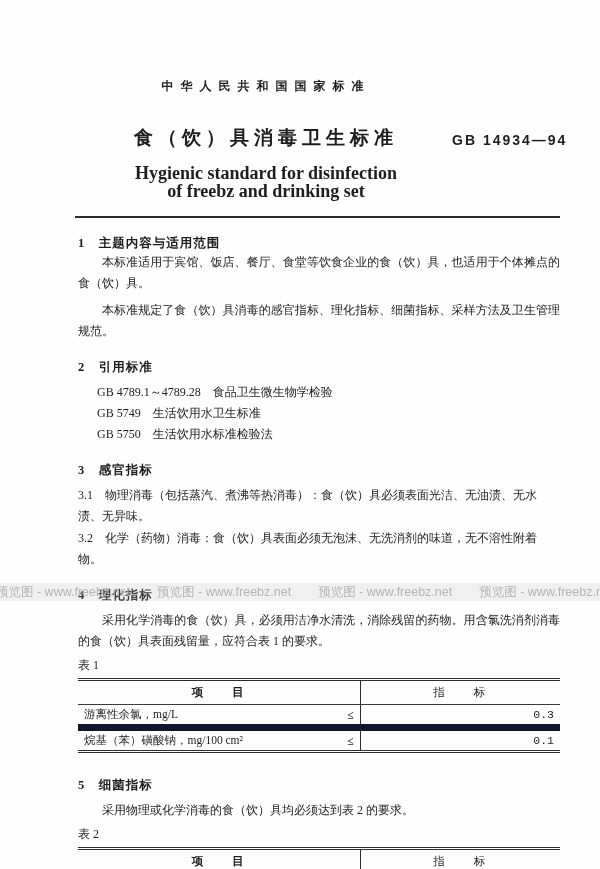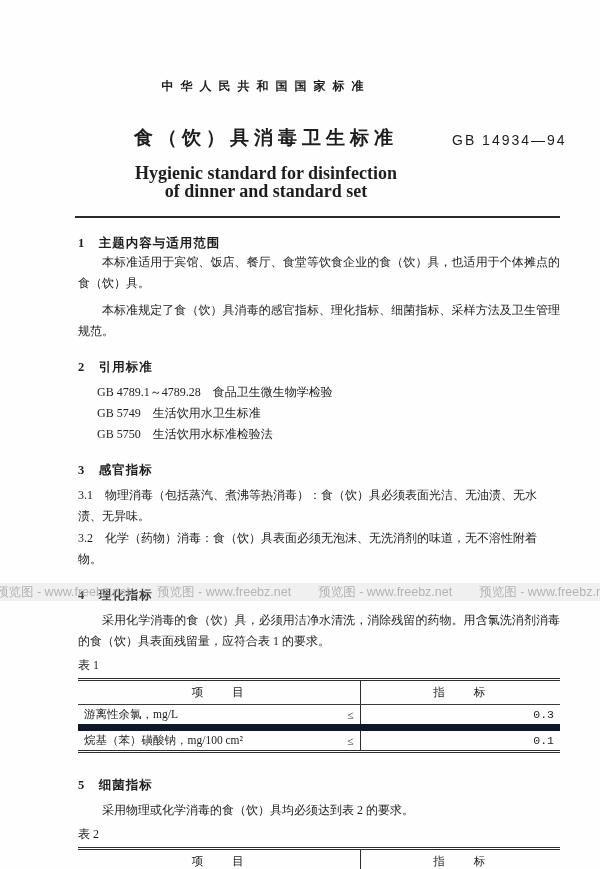--- a/index.html
+++ b/index.html
@@ -14,21 +14,21 @@
   .natl-std {
     font-family:"Liberation Sans", sans-serif; font-weight:bold;
     font-size:12px; letter-spacing:7px; white-space:nowrap;
   }
   .title-zh {
     margin-top:30px; font-family:Liberation Mono, monospace; font-weight:bold;
     font-size:19px; letter-spacing:5px; white-space:nowrap;text-align:center;
   }
   .std-no {
     position:absolute; top:132px; left:452px;
-    font-family:"Liberation Sans", sans-serif; font-weight:normal;
+    font-family:"Liberation Sans", sans-serif; font-weight:bold;
     font-size:14px; letter-spacing:2px; white-space:nowrap;
   }
   .title-en { margin-top:13px; font-weight:bold; font-size:18px; line-height:18px; }
 
   .rule-top { margin:16px 40px 0 75px; border-top:2px solid #2b2b2b; }
 
   
   .content { margin:0 40px 0 78px; font-size:12px; }
   .sec-h {
     font-family:Liberation Serif, serif; font-weight:bold;
@@ -43,21 +43,21 @@
   table.gbt {
     width:482px; border-collapse:collapse; table-layout:fixed;
     margin-top:4px; font-size:11.5px;
     border-top:3px double #2b2b2b; border-bottom:3px double #2b2b2b;
   }
   table.gbt td { padding:0 6px; height:19px; overflow:hidden; white-space:nowrap; }
   table.gbt tr.hdr td {
     text-align:center; height:23px; border-bottom:1px solid #3a3a3a;
     letter-spacing:2px;
   }
-  td.vdiv { border-right:1.5px solid #2b2b2b; }
+  td.vdiv { border-right:1.5px solid #2b2b2b;font-weight:bold; }
   tr.rline td { border-bottom:7px solid #0f172a; }
   td.val { text-align:right;font-family:Liberation Mono, monospace; }
   td.relc { text-align:right; padding-right:8px; }
 
   
   .watermark {
     position:absolute; top:583px; left:-4px; width:610px; height:18px;
     background:rgba(190,190,190,0.22);
     display:flex; align-items:center; gap:27px;
     color:#b4b4b4; font-family:"Liberation Sans", sans-serif;
@@ -67,21 +67,21 @@
 </head>
 <body>
 
 <div class="page">
 
   <div class="header-block">
     <div class="natl-std">中华人民共和国国家标准</div>
     <div class="title-zh">食（饮）具消毒卫生标准</div>
     <div class="title-en">
       <div>Hygienic standard for disinfection</div>
-      <div>of dinner and standard set</div>
+      <div>of freebz and drinking set</div>
     </div>
   </div>
   <div class="std-no">GB 14934—94</div>
 
   <div class="rule-top"></div>
 
   <div class="content">
 
     <div class="sec-h">1　主题内容与适用范围</div>
     <div class="para" style="margin-top:0;">本标准适用于宾馆、饭店、餐厅、食堂等饮食企业的食（饮）具，也适用于个体摊点的食（饮）具。</div>

